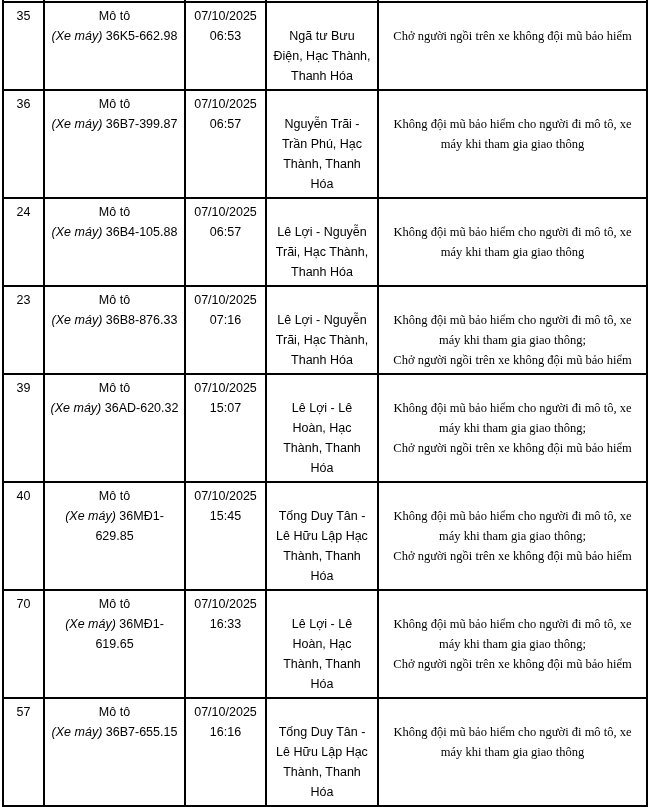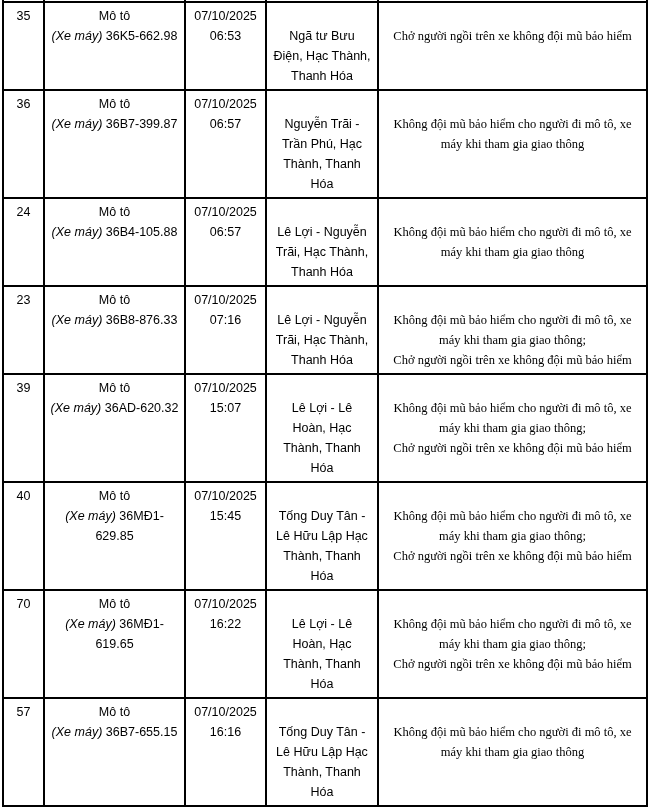--- a/index.html
+++ b/index.html
@@ -224,21 +224,21 @@
   <tr>
     <td class="cell-no">
       <span>70</span>
     </td>
     <td class="cell-vehicle">
       <div>Mô tô</div>
       <div><span class="it">(Xe máy)</span> <span>36MĐ1-619.65</span></div>
     </td>
     <td class="cell-datetime">
       <div>07/10/2025</div>
-      <div>16:22</div>
+      <div>16:33</div>
     </td>
     <td class="cell-location">
       <span>Lê Lợi - Lê
 Hoàn, Hạc
 Thành, Thanh
 Hóa</span>
     </td>
     <td class="cell-violation">
       <span>Không đội mũ bảo hiểm cho người đi mô tô, xe máy khi tham gia giao thông;
 Chở người ngồi trên xe không đội mũ bảo hiểm</span>

